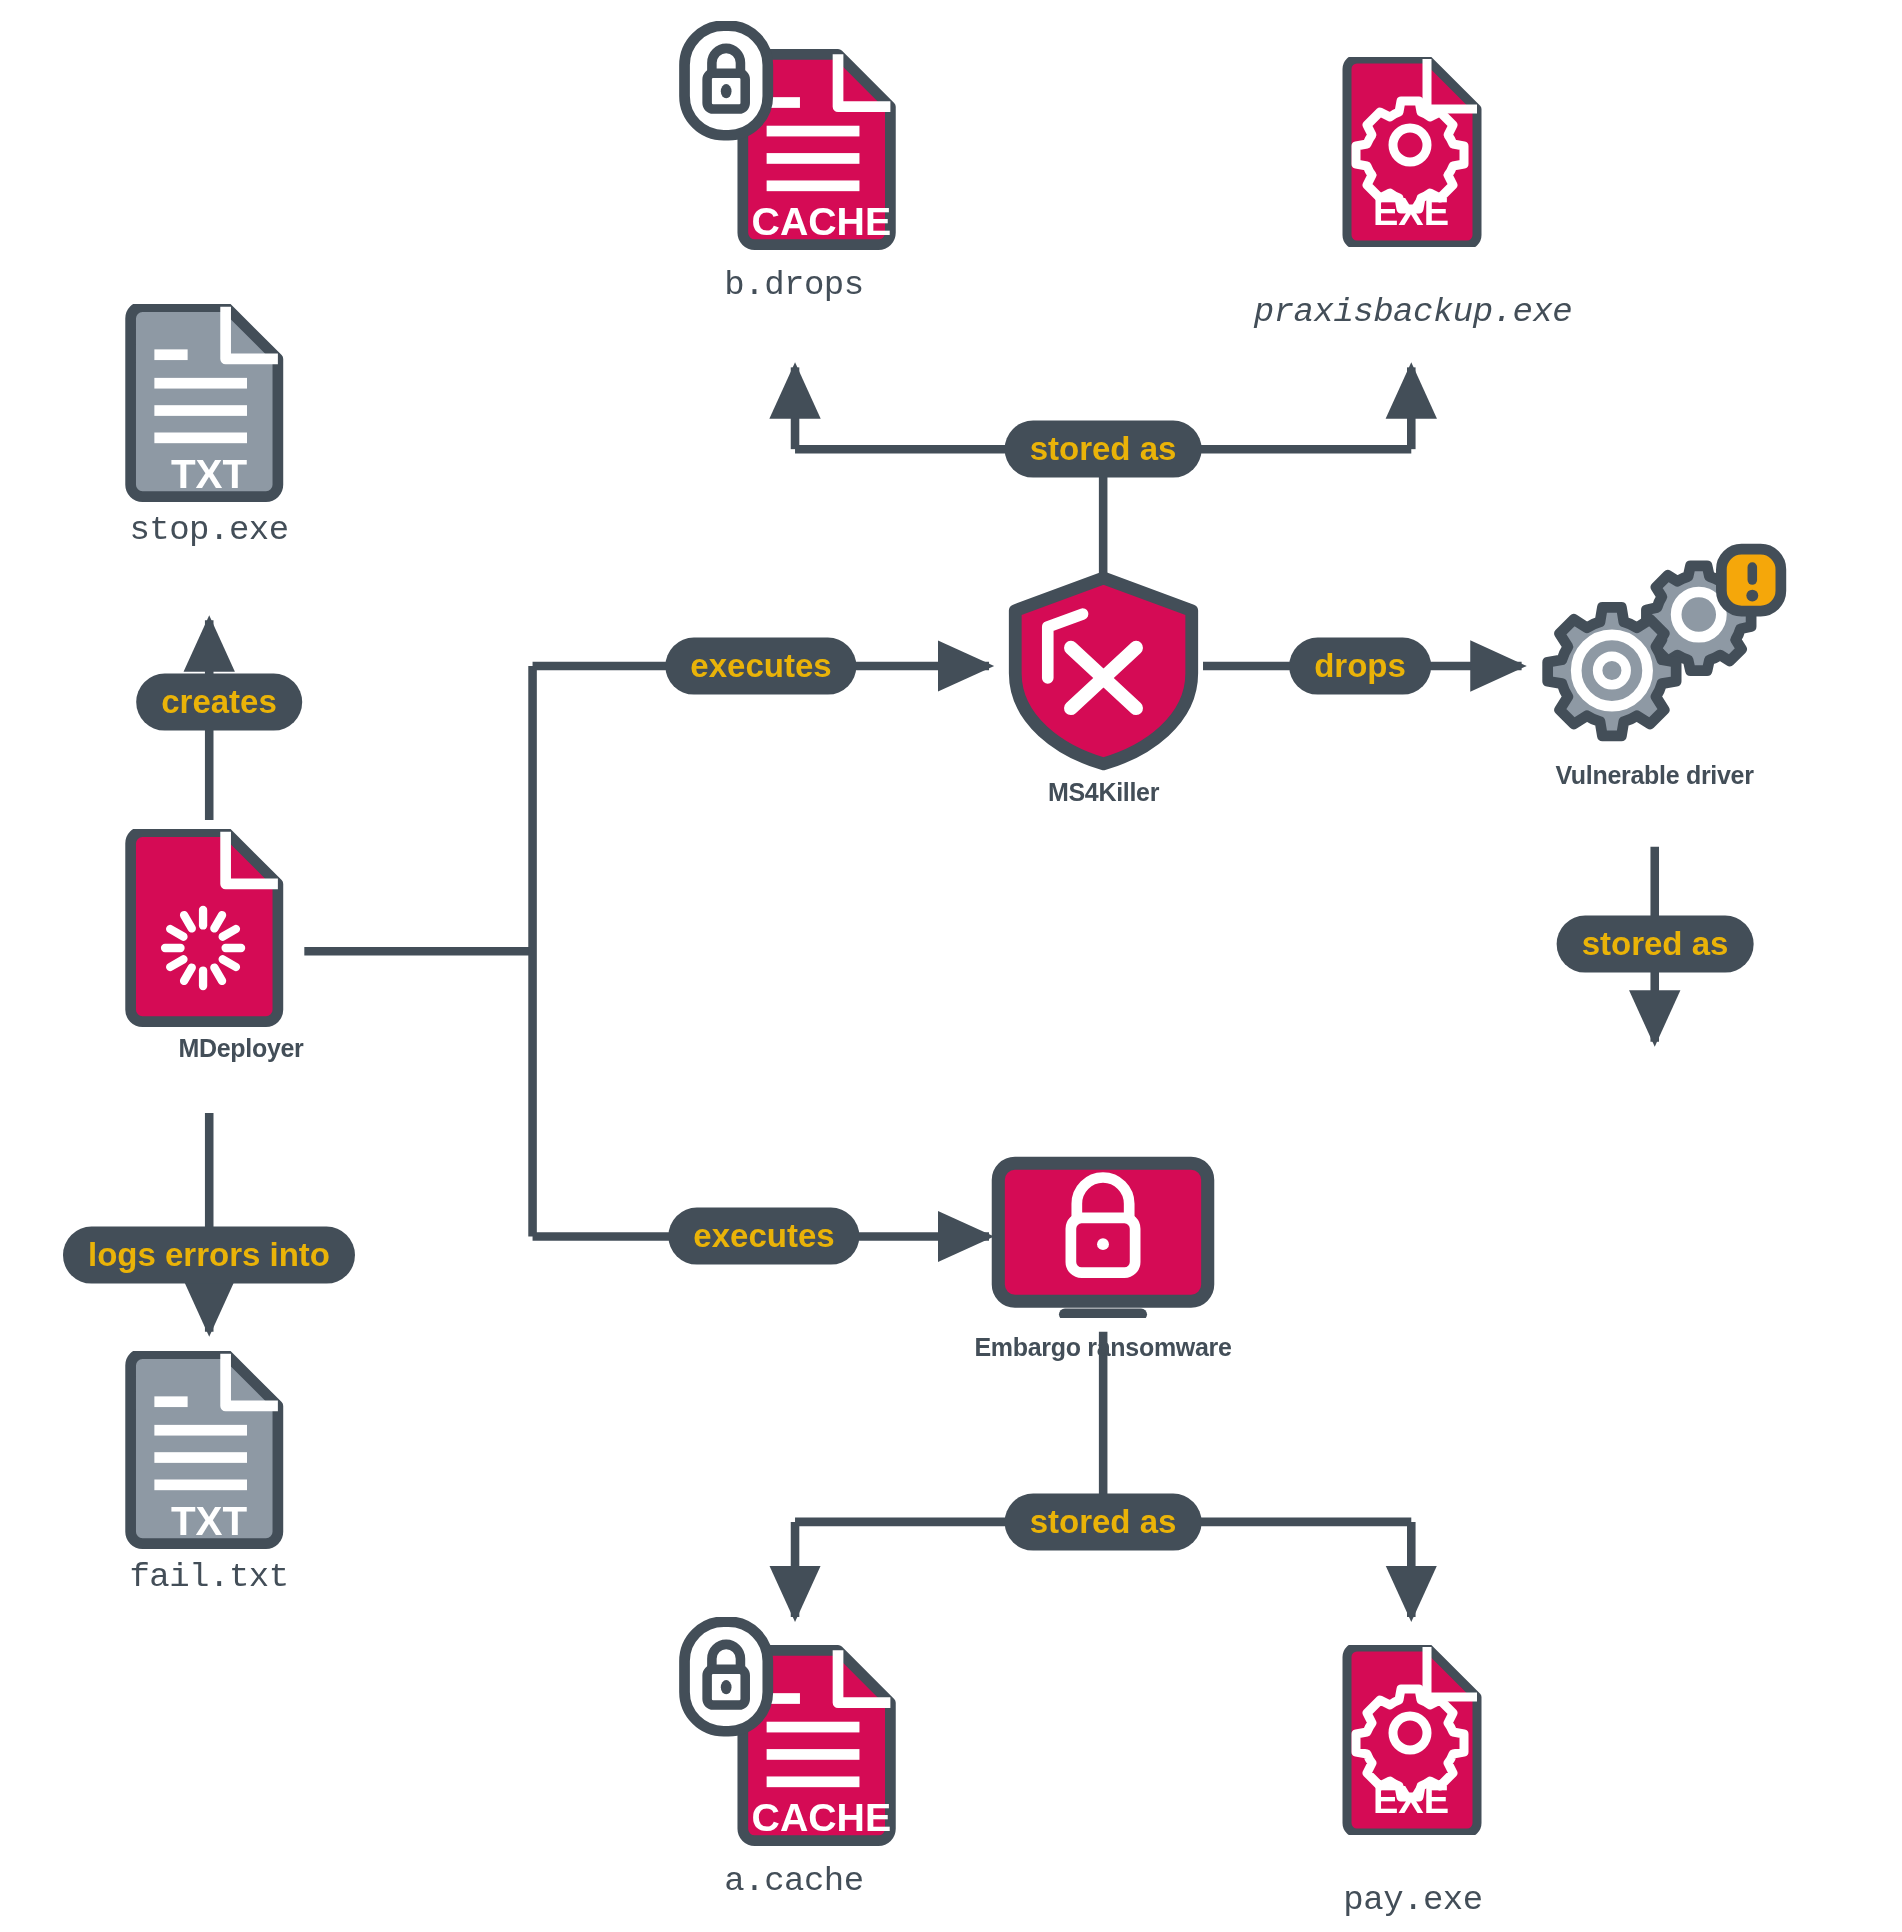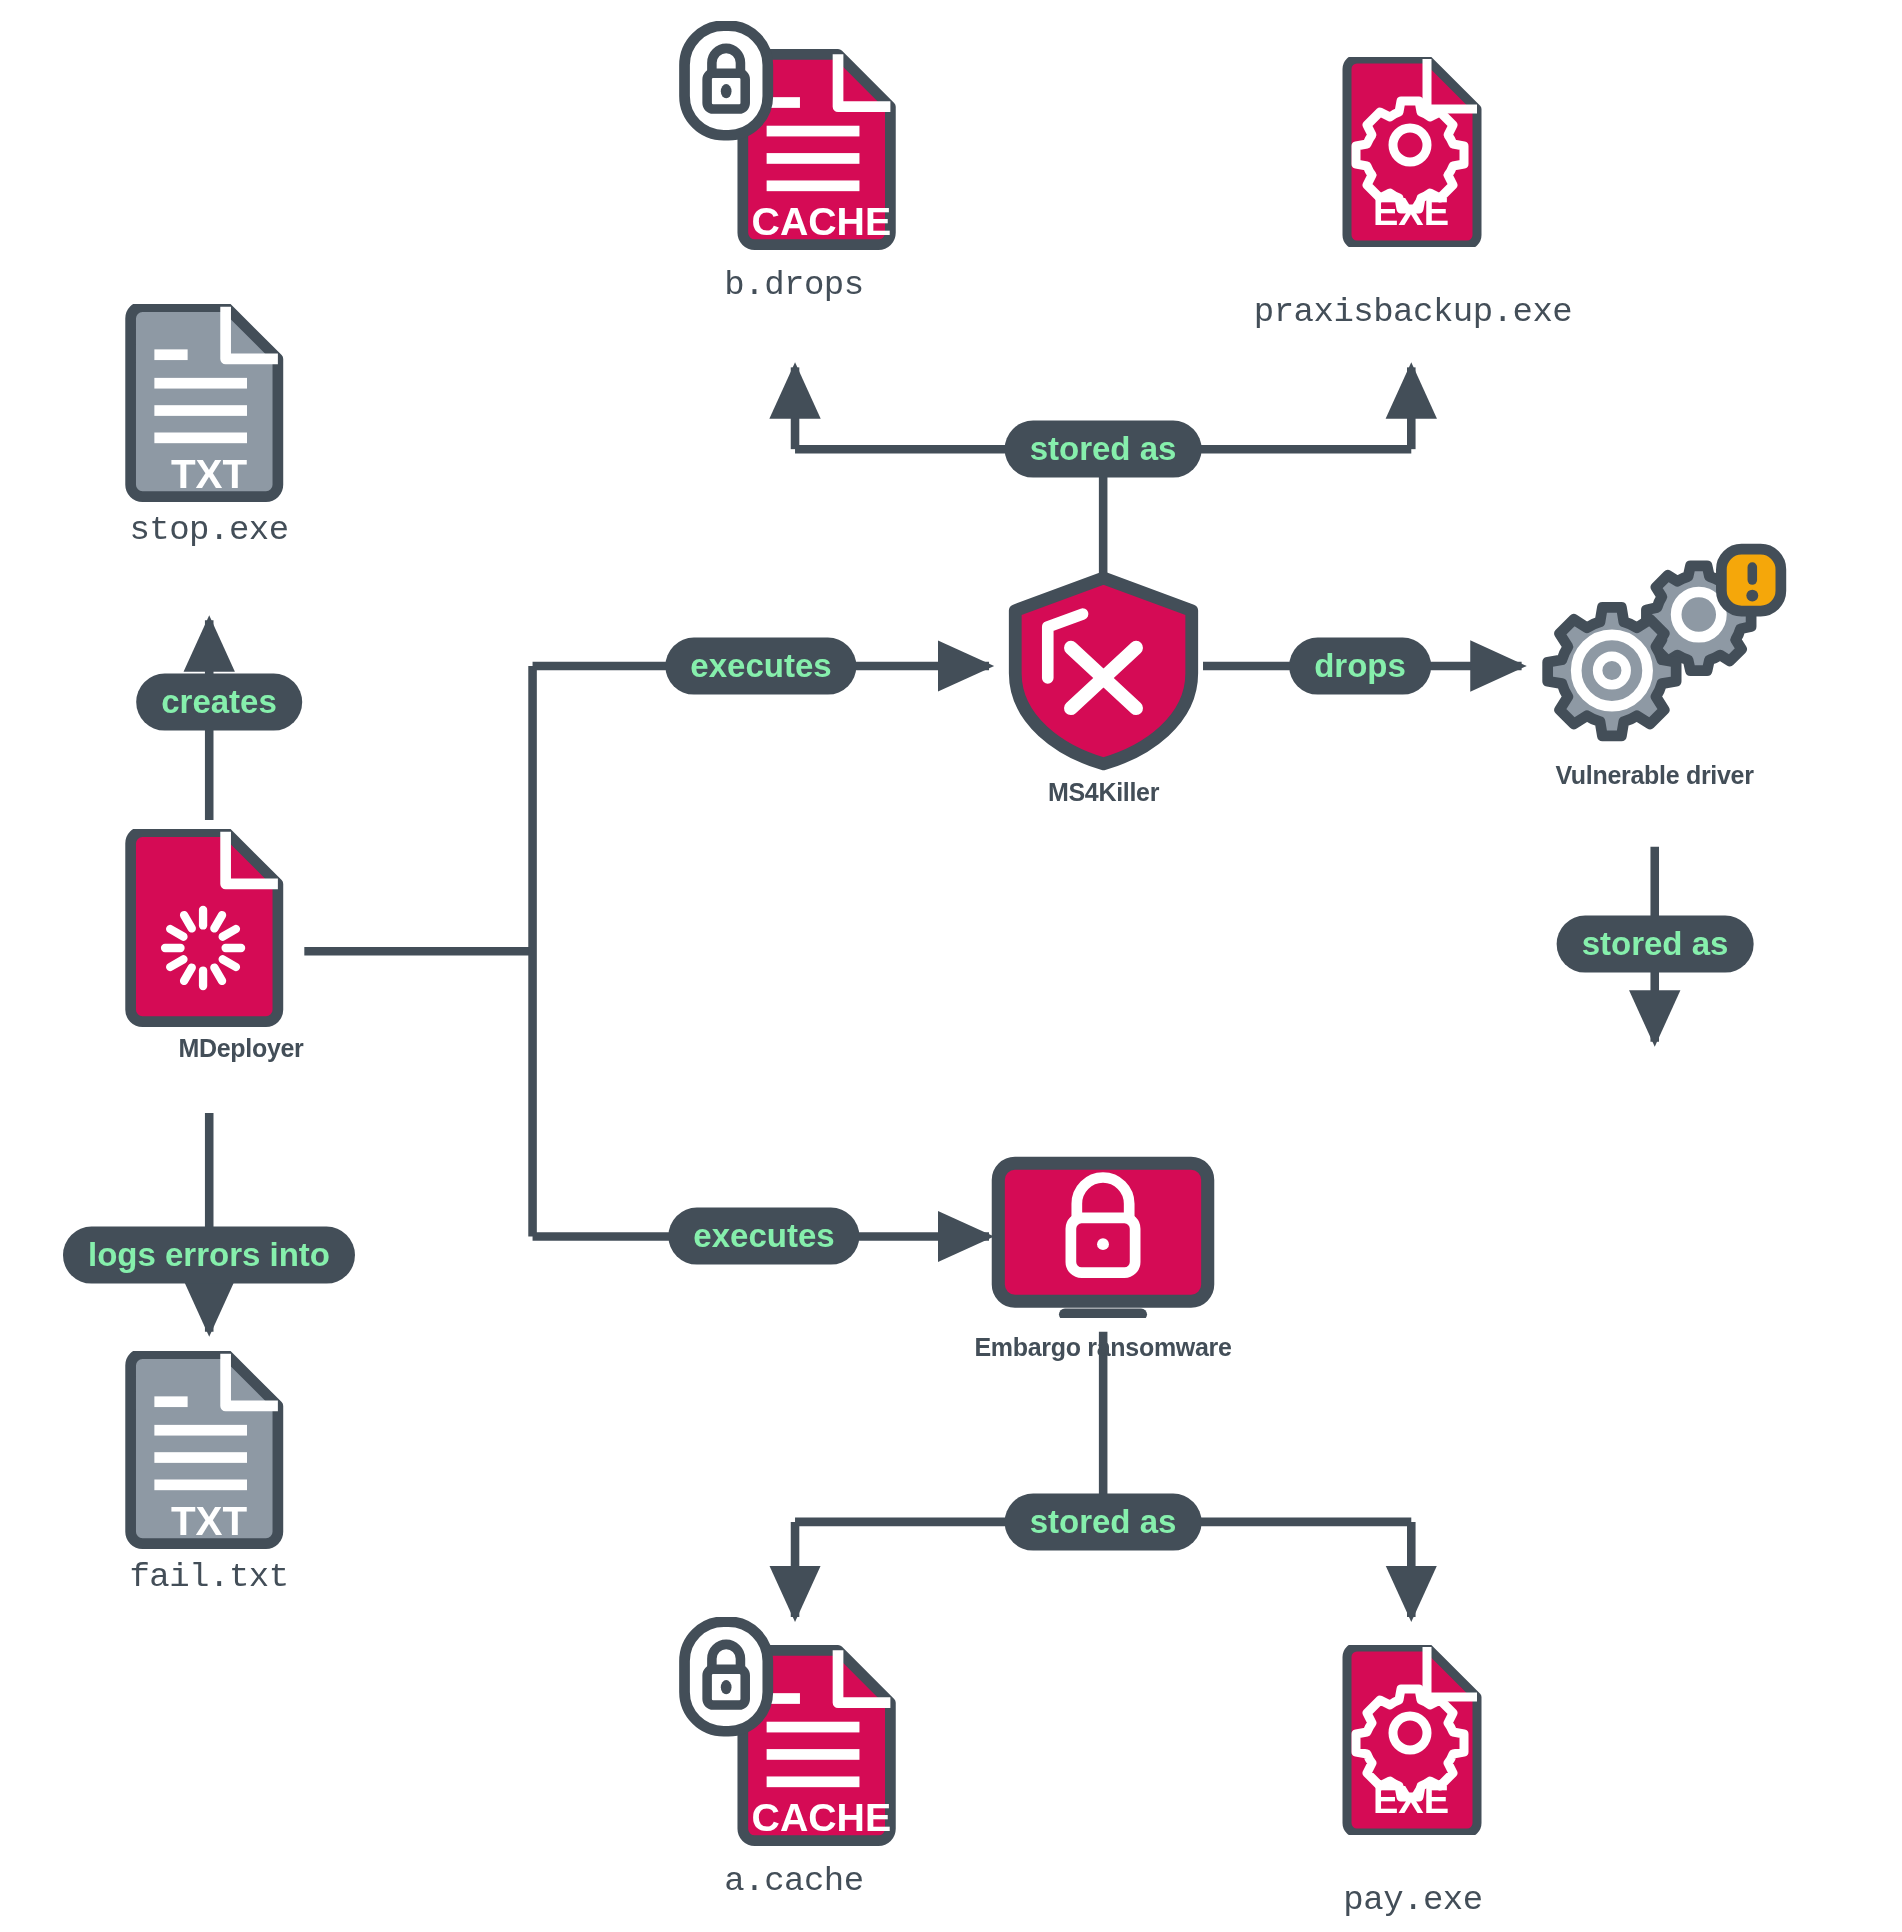--- a/index.html
+++ b/index.html
@@ -14,21 +14,21 @@
   .node{position:absolute;}
   .node-label{
     position:absolute; left:50%; transform:translateX(-50%);
     white-space:nowrap; color:#434E58; text-align:center;
   }
   .label-bold{font-weight:bold; font-size:25px; letter-spacing:-0.3px;}
   .label-mono{font-family:"Liberation Mono", monospace; font-size:34px; letter-spacing:-0.5px;}
 
   .pill{
     position:absolute; transform:translate(-50%,-50%);
-    background:#434E58; color:#86efac;
+    background:#434E58; color:#eab308;
     border-radius:950px;
     font-size:33px; font-weight:bold;
     padding:10.5px 25px 13.3px 25px;
     white-space:nowrap; line-height:1;
     display:flex; align-items:center; justify-content:center;
   }
 </style>
 </head>
 <body>
 
@@ -138,21 +138,21 @@
   <div class="node" style="left:1332px; top:57px; width:162px;">
     <svg width="162" height="190" viewBox="0 0 160 190">
       <path d="M14 12 a10 10 0 0 1 10-10 h70 l50 50 v126 a10 10 0 0 1 -10 10 h-110 a10 10 0 0 1 -10-10 z" fill="#D50B55" stroke="#434E58" stroke-width="9" stroke-linejoin="round"></path>
       <path d="M94 2 v50 h50" fill="none" stroke="#ffffff" stroke-width="9" stroke-linejoin="round"></path>
       <g transform="translate(77,88)" fill="none" stroke="#ffffff" stroke-width="9" stroke-linejoin="round">
         <path d="M-9,-44 h18 l2,11 a34 34 0 0 1 9,5 l10,-5 l13,13 l-5,10 a34 34 0 0 1 5,9 l11,2 v18 l-11,2 a34 34 0 0 1 -5,9 l5,10 l-13,13 l-10,-5 a34 34 0 0 1 -9,5 l-2,11 h-18 l-2,-11 a34 34 0 0 1 -9,-5 l-10,5 l-13,-13 l5,-10 a34 34 0 0 1 -5,-9 l-11,-2 v-18 l11,-2 a34 34 0 0 1 5,-9 l-5,-10 l13,-13 l10,5 a34 34 0 0 1 9,-5 z"></path>
         <circle cx="0" cy="0" r="17"></circle>
       </g>
       <text x="78" y="168" text-anchor="middle" fill="#ffffff" font-family="Liberation Sans, sans-serif" font-size="38" font-weight="bold">EXE</text>
     </svg>
-    <div class="node-label label-mono" style="top:236px;">praxisbackup.exe</div>
+    <div class="node-label label-mono" style="top:236px;font-style:italic;">praxisbackup.exe</div>
   </div>
 
   <div class="node" style="left:999px; top:571px; width:209px;">
     <svg width="209" height="200" viewBox="0 0 180 172" style="margin-top:0px;">
       <path d="M90 6 L166 34 V88 C166 128 128 155 90 166 C52 155 14 128 14 88 V34 Z" fill="#D50B55" stroke="#434E58" stroke-width="11" stroke-linejoin="round"></path>
       <path d="M42 92 V48 L72 37" fill="none" stroke="#ffffff" stroke-width="10" stroke-linecap="round" stroke-linejoin="round"></path>
       <g stroke="#ffffff" stroke-width="12" stroke-linecap="round">
         <line x1="62" y1="66" x2="118" y2="118"></line>
         <line x1="118" y1="66" x2="62" y2="118"></line>
       </g>

